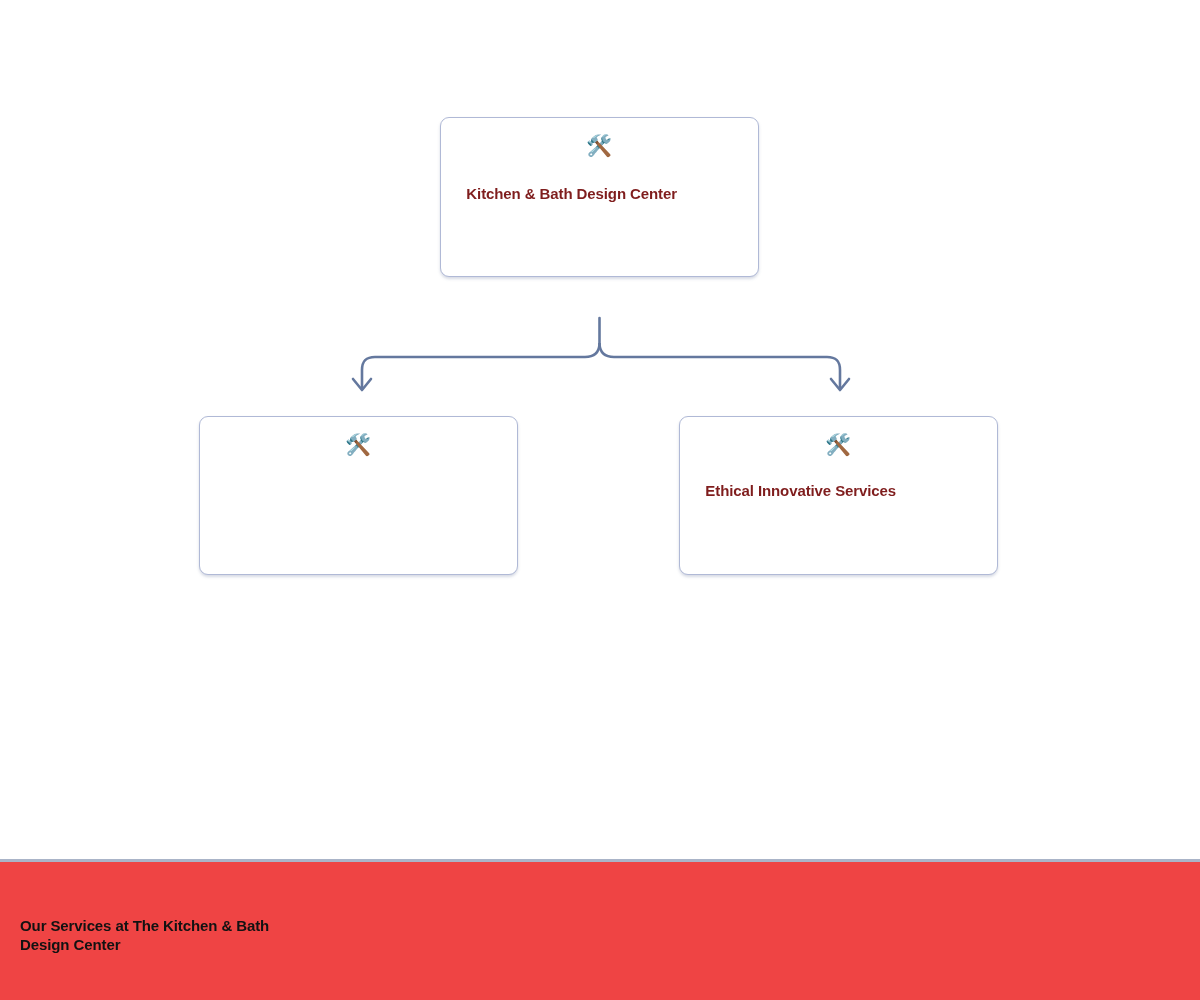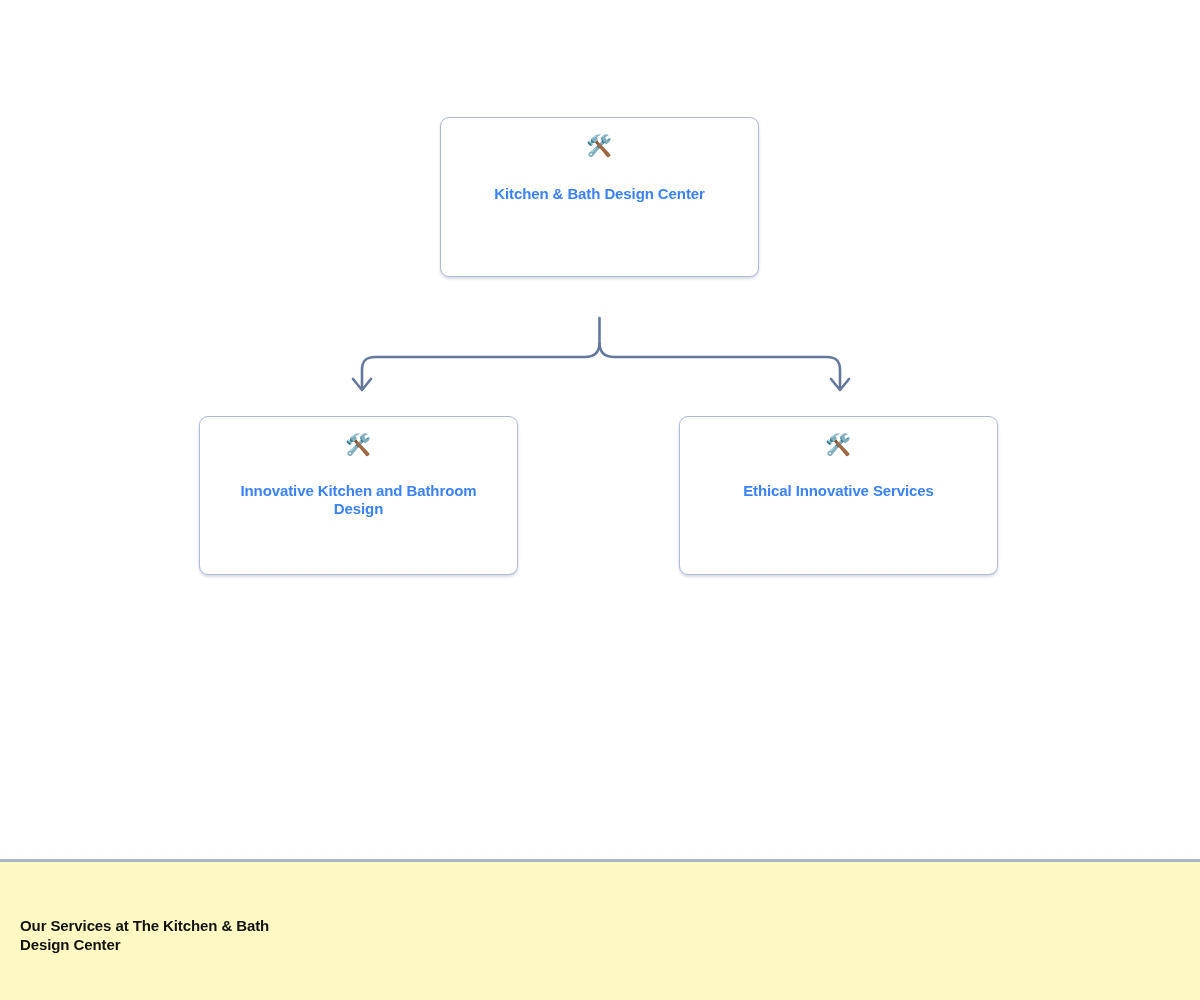--- a/index.html
+++ b/index.html
@@ -59,26 +59,25 @@
     font-size: 21px;
     line-height: 1;
     margin-top: 18px;
     color: #555b66;
     user-select: none;
   }
 
   .node-label {
     margin-top: 26px;
     width: 84%;
-    text-align: center;
     font-family: "Liberation Sans", sans-serif;
     font-size: 15px;
     font-weight: bold;
     line-height: 18px;
-    color: #3b82f6;
+    color: #7f1d1d;
     letter-spacing: -0.1px;
   }
 
   
   #node-root {
     left: 440px;
     top: 117px;
     width: 319px;
     height: 160px;
   }
@@ -107,21 +106,21 @@
     height: 3px;
     background: #aab4c8;
   }
 
   #footer {
     position: absolute;
     left: 0;
     top: 862px;
     width: 1200px;
     height: 138px;
-    background: #fef9c3;
+    background: #ef4444;
   }
 
   #footer-caption {
     position: absolute;
     left: 20px;
     top: 54px;
     width: 300px;
     font-family: "Liberation Sans", sans-serif;
     font-size: 15px;
     font-weight: bold;
@@ -149,21 +148,20 @@
       <path d="M 831 379 L 840 390 L 849 379" fill="none" stroke="#64789e" stroke-width="2.6" stroke-linecap="round" stroke-linejoin="round"></path>
     </svg>
 
     <div class="node" id="node-root">
       <div class="node-icon">🛠️</div>
       <div class="node-label">Kitchen &amp; Bath Design Center</div>
     </div>
 
     <div class="node" id="node-child-0">
       <div class="node-icon">🛠️</div>
-      <div class="node-label">Innovative Kitchen and Bathroom Design</div>
     </div>
 
     <div class="node" id="node-child-1">
       <div class="node-icon">🛠️</div>
       <div class="node-label">Ethical Innovative Services</div>
     </div>
 
   </div>
 
   <div id="footer-divider"></div>

